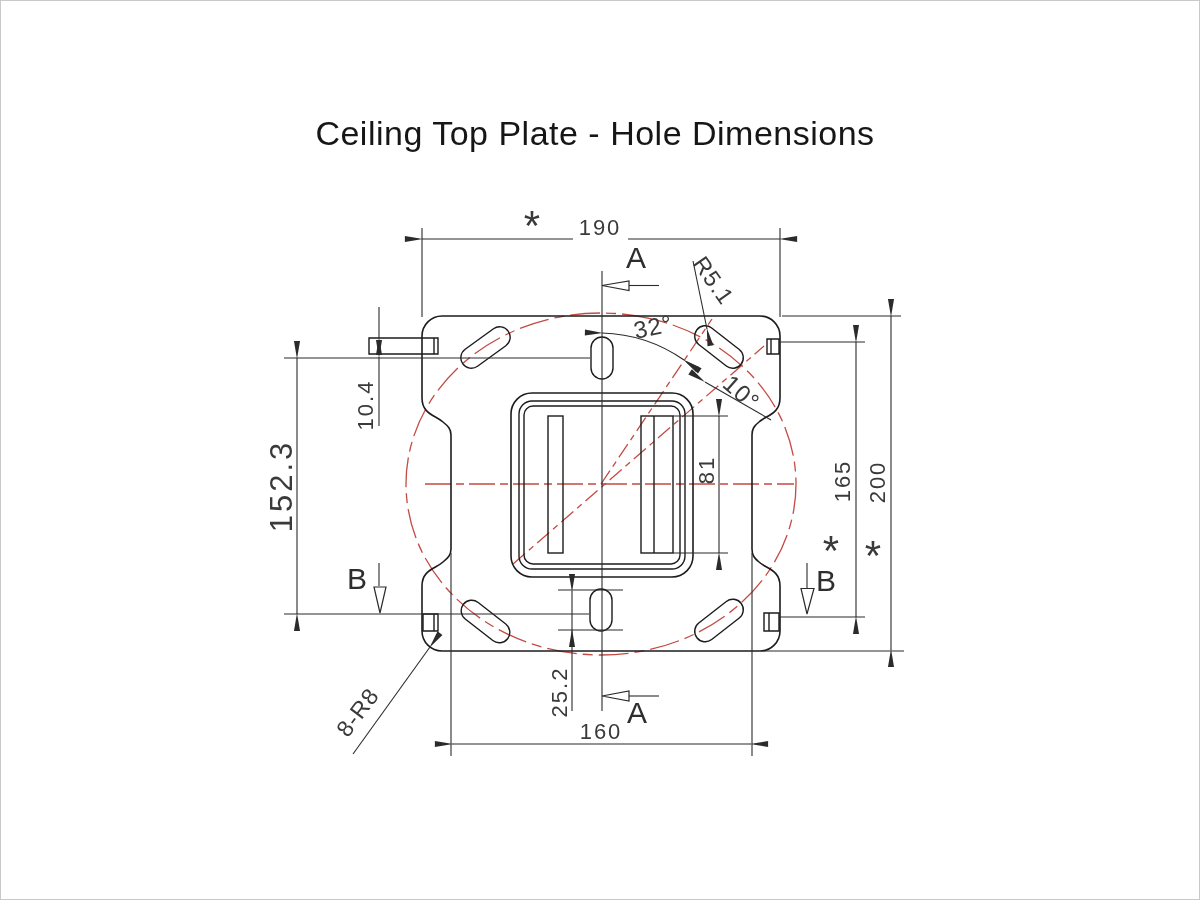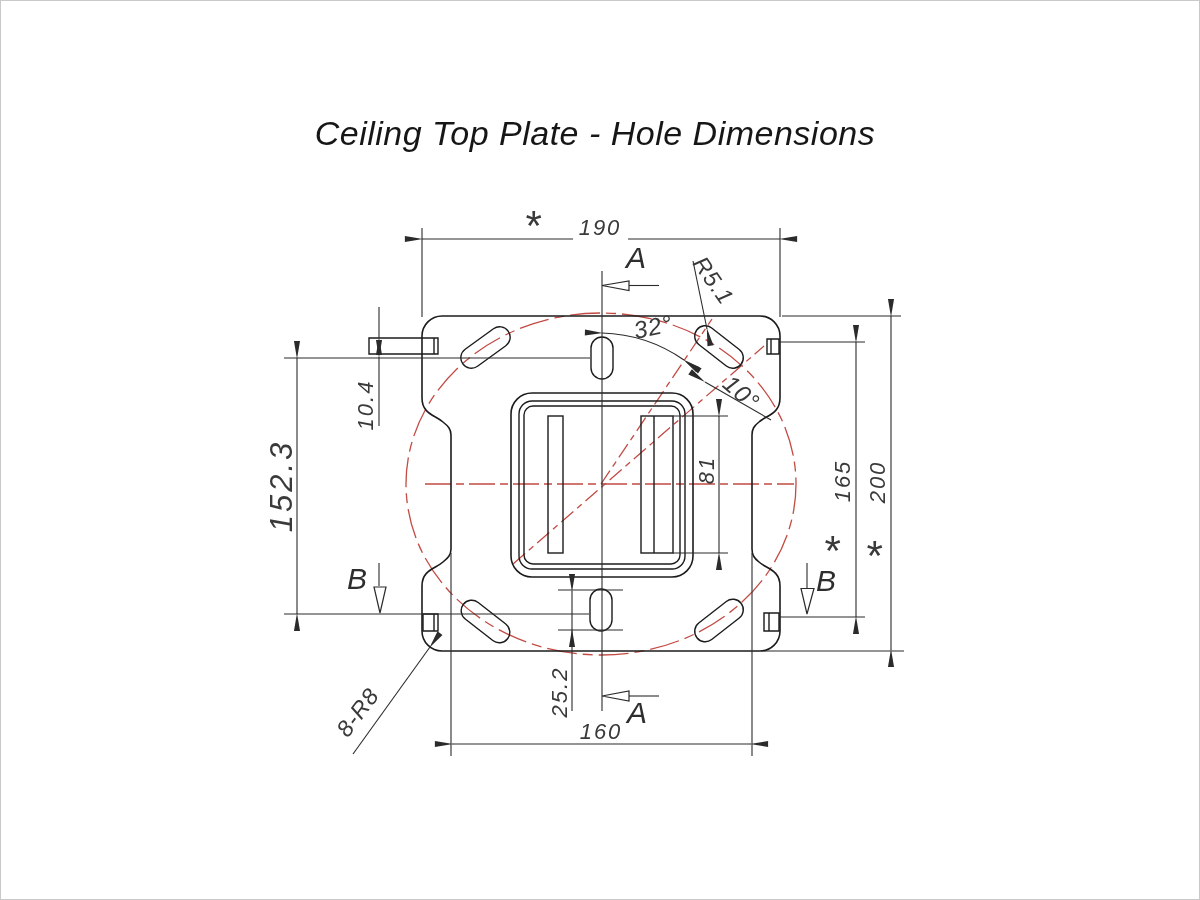--- a/index.html
+++ b/index.html
@@ -1,18 +1,18 @@
 <!DOCTYPE html>
 <html><head>
 <meta charset="utf-8">
 <style>
   html,body{margin:0;padding:0;background:#888;}
   .page{position:relative;width:1200px;height:900px;background:#ffffff;margin:0 auto;
         border:1px solid #c9c9c9;box-sizing:border-box;overflow:hidden;
-        font-family:"Liberation Sans",sans-serif;font-style:italic;}
+        font-family:"Liberation Sans",sans-serif;}
   svg{position:absolute;left:0;top:0;}
   .plate{stroke:#1c1c1c;stroke-width:1.6;fill:none;stroke-linejoin:round;}
   .feat{stroke:#1c1c1c;stroke-width:1.4;fill:none;}
   .dim{stroke:#2b2b2b;stroke-width:1.1;fill:none;}
   .red{stroke:#c24b44;stroke-width:1.3;fill:none;}
   .dimtxt{fill:#3a3a3a;font-size:22px;letter-spacing:2px;}
   .bigtxt{fill:#3a3a3a;font-size:31px;letter-spacing:3px;}
   .sectxt{fill:#2e2e2e;font-size:30px;}
   .ast{fill:#3a3a3a;font-size:42px;letter-spacing:0;}
   .angtxt{fill:#3a3a3a;font-size:24px;letter-spacing:1px;}

